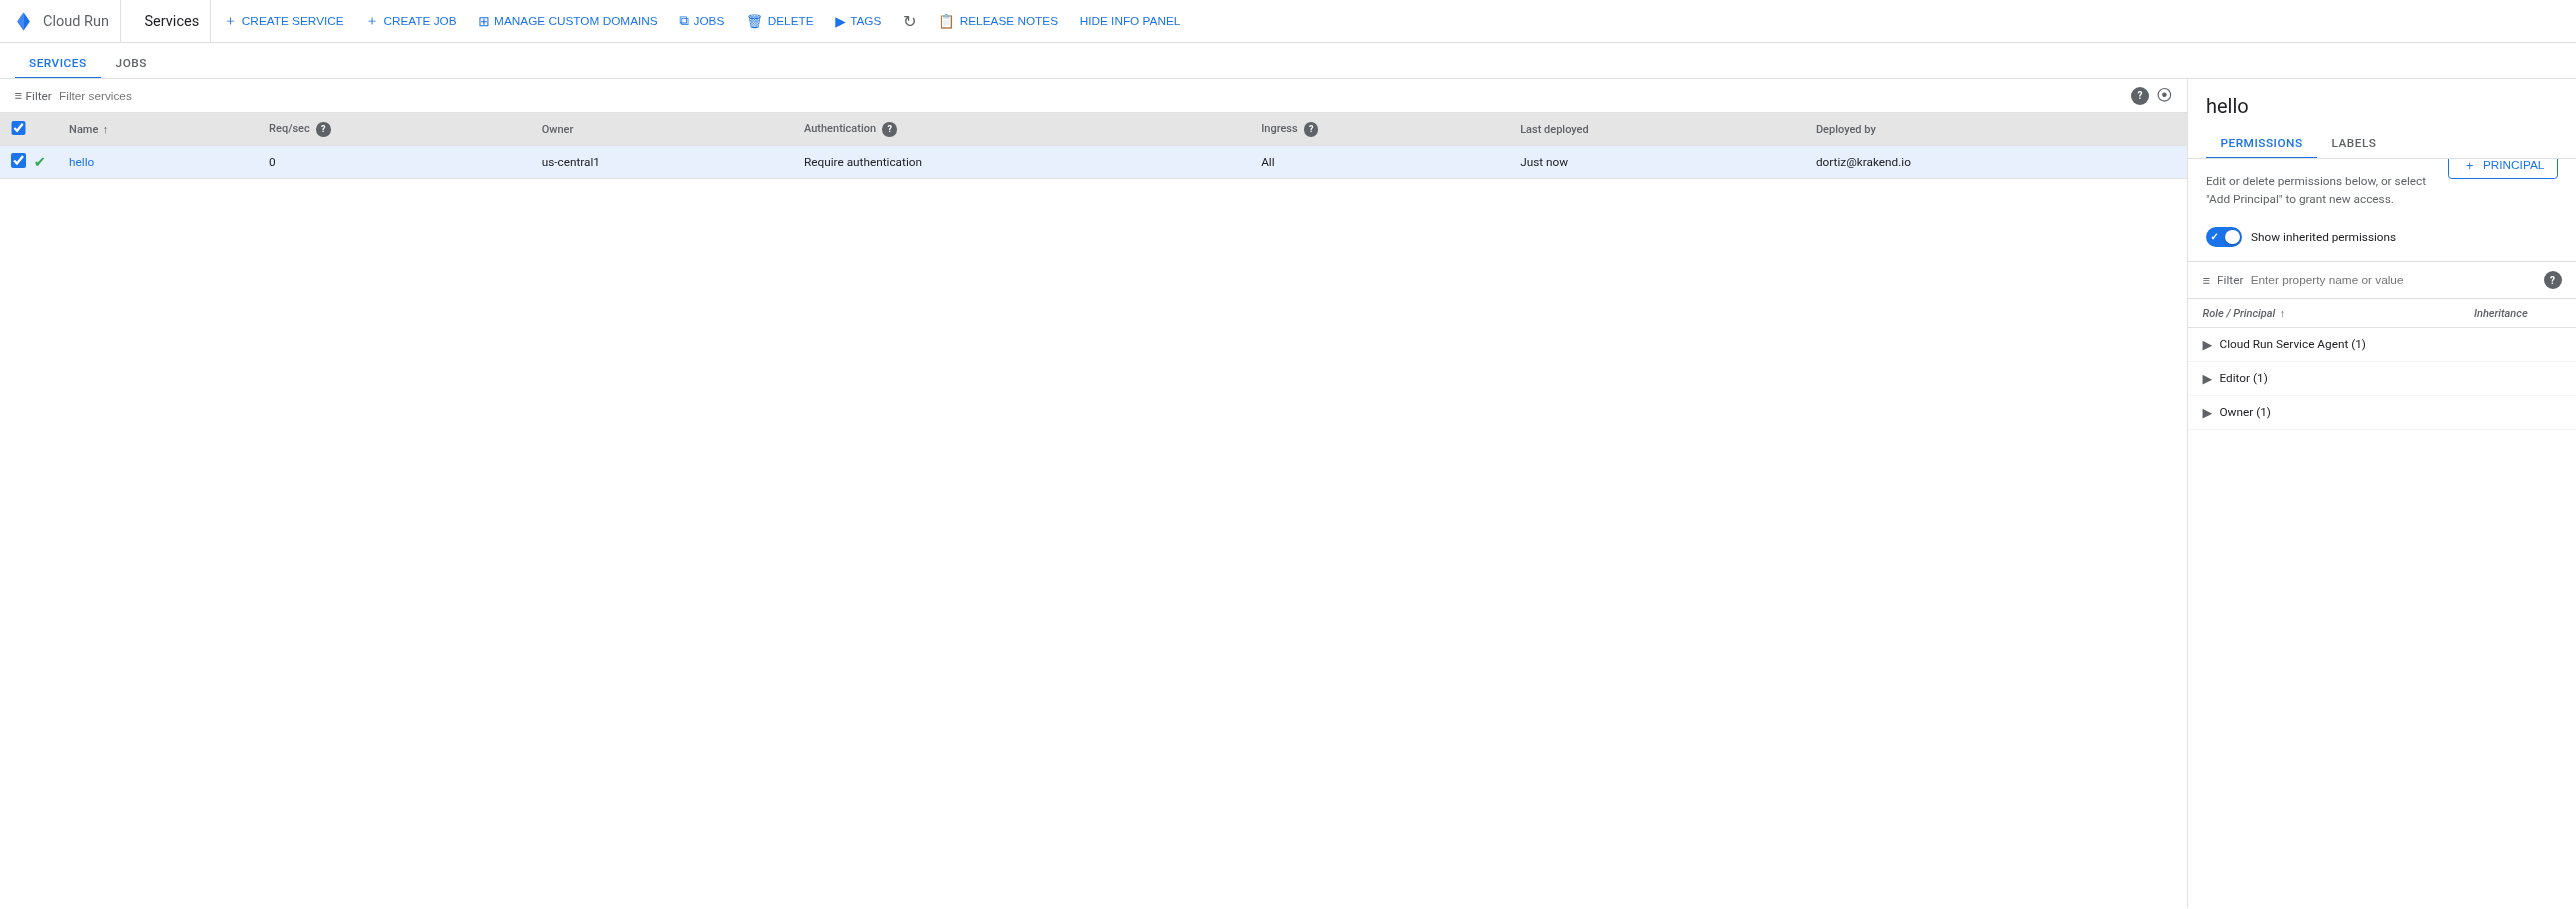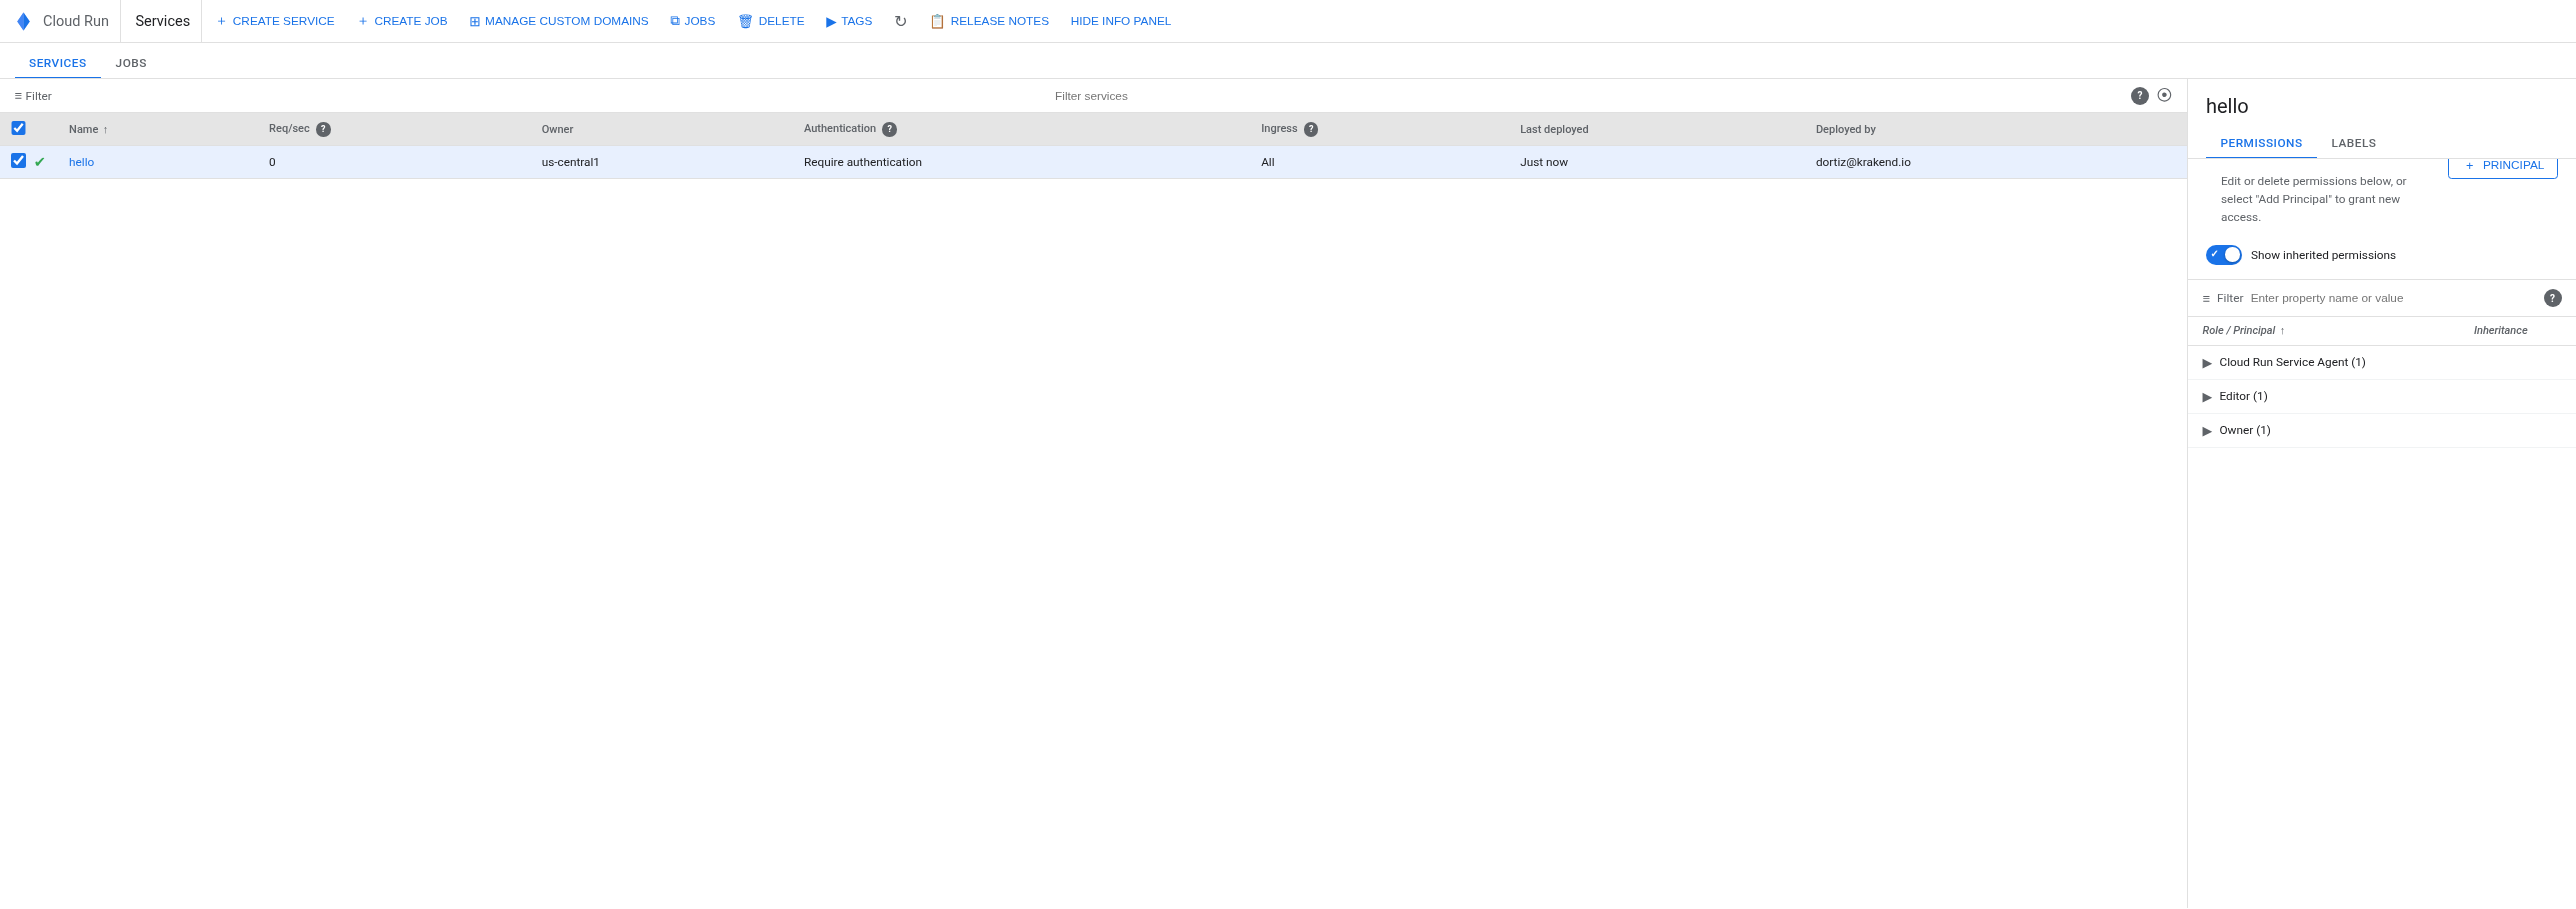--- a/index.html
+++ b/index.html
@@ -15,21 +15,21 @@
       gap: 3.6px;
       background: #fff;
       overflow: hidden;
     }
     .nav-logo {
       display: flex;
       align-items: center;
       gap: 7.2px;
       padding: 0 11px 0 3.6px;
       border-right: 0.9px solid #e0e0e0;
-      margin-right: 0;
+      margin-right: 9px;
       height: 100%;
     }
     .logo-icon {
       width: 25px;
       height: 25px;
     }
     .nav-logo-text {
       font-size: 14.5px;
       color: #5f6368;
       white-space: nowrap;
@@ -118,21 +118,20 @@
       font-size: 11.8px;
       color: #5f6368;
     }
     .filter-input {
       flex: 1;
       border: none;
       outline: none;
       font-size: 11.8px;
       color: #5f6368;
       background: transparent;
-      text-align: center;
     }
     .filter-help {
       width: 18px;
       height: 18px;
       border-radius: 50%;
       background: #5f6368;
       color: #fff;
       font-size: 10px;
       font-weight: bold;
       display: flex;
@@ -521,21 +520,21 @@
       <div class="panel-tabs">
         <div class="panel-tab active">PERMISSIONS</div>
         <div class="panel-tab">LABELS</div>
       </div>
     </div>
 
     <div class="right-panel-body">
 
       <div class="permissions-section">
         <div style="display:flex; align-items:flex-start; justify-content:space-between; gap:14.5px;">
-          <p class="permissions-desc" style="max-width:253px;margin-left:15px;">Edit or delete permissions below, or select "Add Principal" to grant new access.</p>
+          <p class="permissions-desc" style="max-width:253px;">Edit or delete permissions below, or select "Add Principal" to grant new access.</p>
           <button class="add-principal-btn">
             <span style="font-size:12.7px; color:#1a73e8;">👤+</span>
             <span>ADD PRINCIPAL</span>
           </button>
         </div>
         <div class="toggle-row">
           <div class="toggle">
             <div class="toggle-track"></div>
             <div class="toggle-thumb"></div>
             <span class="toggle-check">✓</span>

